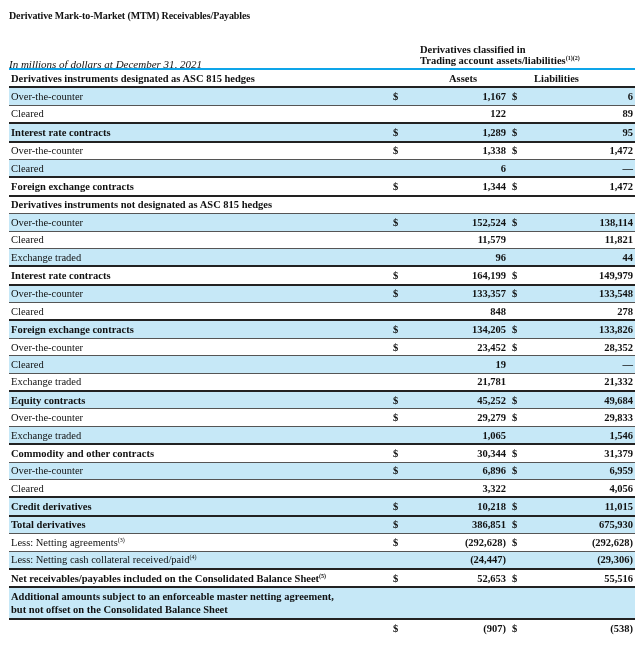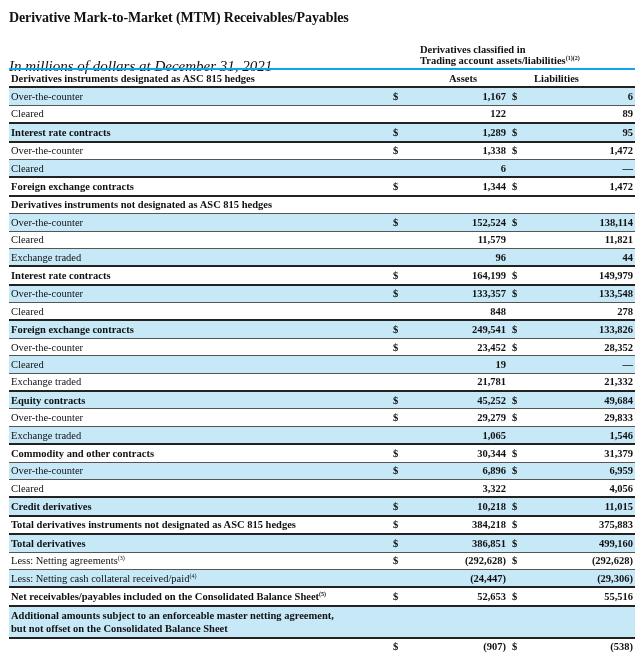--- a/index.html
+++ b/index.html
@@ -1,19 +1,19 @@
 <!DOCTYPE html>
 <html><head>
 <meta charset="utf-8">
 <style>
   html, body { margin: 0; padding: 0; background: #ffffff; }
   body { width: 640px; height: 657px; font-family: "Liberation Serif", "DejaVu Serif", serif; color: #111; }
   .page { position: relative; width: 640px; }
-  .title { position: absolute; left: 9px; top: 10px; font-size: 14px; font-weight: bold; letter-spacing: -0.1px; }
-  .hdr-note { position: absolute; left: 9px; top: 58px; font-size: 15px; font-style: italic; }
+  .title { position: absolute; left: 9px; top: 10px; font-size: 10px; font-weight: bold; letter-spacing: -0.1px; }
+  .hdr-note { position: absolute; left: 9px; top: 58px; font-size: 11px; font-style: italic; }
   .hdr-group { position: absolute; left: 420px; width: 200px; top: 44px; text-align: left; font-size: 10.5px; font-weight: bold; line-height: 11px; }
   .hdr-group sup { font-size: 6px; }
   table { position: absolute; left: 9px; top: 68px; width: 626px; border-collapse: collapse; font-size: 10.5px; }
   td { padding: 0 0 0 2px; height: 16.4px; line-height: 15px; white-space: nowrap; }
   td.label { width: 380px; }
   td.dol1 { width: 25px; text-align: left; font-weight: bold; }
   td.num1 { width: 86px; text-align: right; font-weight: bold; padding-right: 2px; }
   td.dol2 { width: 20px; text-align: left; font-weight: bold; padding-left: 4px; }
   td.num2 { text-align: right; font-weight: bold; padding-right: 2px; }
   tr.shade td { background: #c6e8f7; }
@@ -133,21 +133,21 @@
         <tr class="thinline">
           <td class="label"><span>Cleared</span></td>
           <td class="dol1"></td>
           <td class="num1">848</td>
           <td class="dol2"></td>
           <td class="num2">278</td>
         </tr>
         <tr class="shade bold topline">
           <td class="label"><span>Foreign exchange contracts</span></td>
           <td class="dol1">$</td>
-          <td class="num1">249,541</td>
+          <td class="num1">134,205</td>
           <td class="dol2">$</td>
           <td class="num2">133,826</td>
         </tr>
         <tr class="thinline">
           <td class="label"><span>Over-the-counter</span></td>
           <td class="dol1">$</td>
           <td class="num1">23,452</td>
           <td class="dol2">$</td>
           <td class="num2">28,352</td>
         </tr>
@@ -207,33 +207,26 @@
           <td class="dol2"></td>
           <td class="num2">4,056</td>
         </tr>
         <tr class="shade bold topline">
           <td class="label"><span>Credit derivatives</span></td>
           <td class="dol1">$</td>
           <td class="num1">10,218</td>
           <td class="dol2">$</td>
           <td class="num2">11,015</td>
         </tr>
-        <tr class="bold topline">
-          <td class="label"><span>Total derivatives instruments not designated as ASC 815 hedges</span></td>
-          <td class="dol1">$</td>
-          <td class="num1">384,218</td>
-          <td class="dol2">$</td>
-          <td class="num2">375,883</td>
-        </tr>
         <tr class="shade bold topline">
           <td class="label"><span>Total derivatives</span></td>
           <td class="dol1">$</td>
           <td class="num1">386,851</td>
           <td class="dol2">$</td>
-          <td class="num2">499,160</td>
+          <td class="num2">675,930</td>
         </tr>
         <tr class="thinline">
           <td class="label"><span>Less: Netting agreements</span><sup>(3)</sup></td>
           <td class="dol1">$</td>
           <td class="num1">(292,628)</td>
           <td class="dol2">$</td>
           <td class="num2">(292,628)</td>
         </tr>
         <tr class="shade thinline">
           <td class="label"><span>Less: Netting cash collateral received/paid</span><sup>(4)</sup></td>

